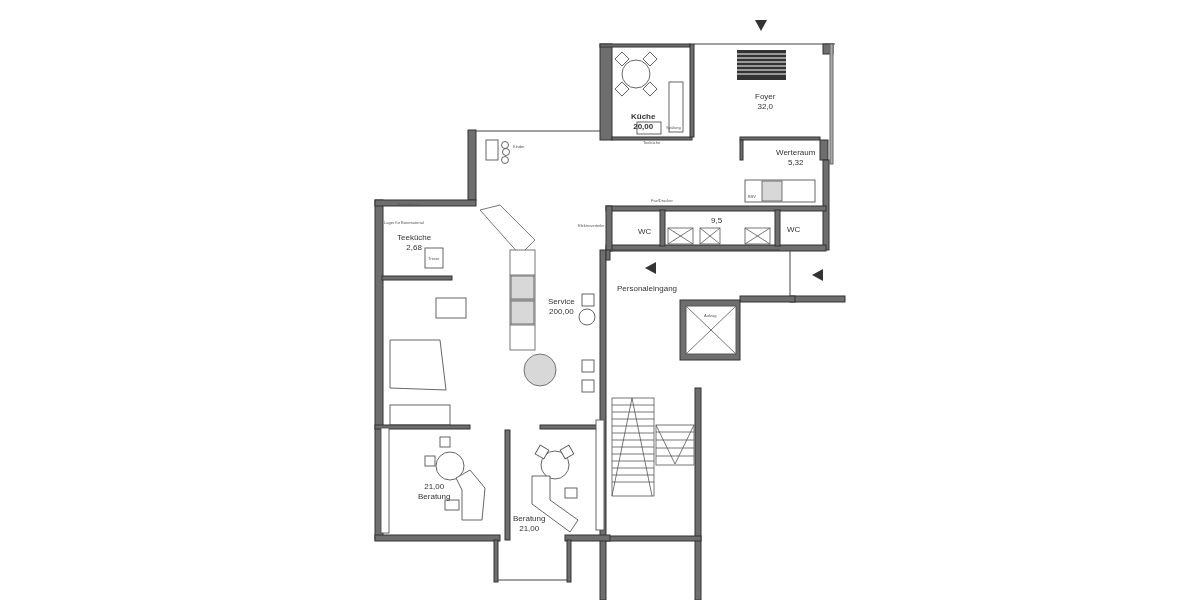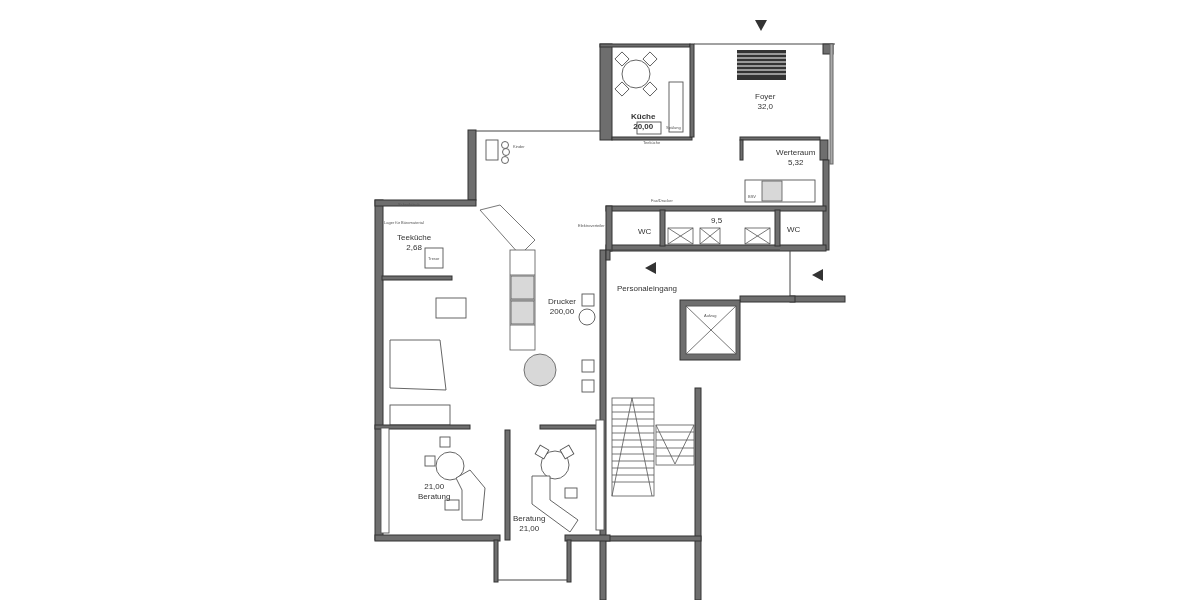--- a/index.html
+++ b/index.html
@@ -184,21 +184,21 @@
   <div>WC</div>
 </div>
 <div class="lbl" style="left:787px;top:225px;">
   <div>WC</div>
 </div>
 <div class="lbl" style="left:397px;top:233px;">
   <div>Teeküche</div>
   <div>2,68</div>
 </div>
 <div class="lbl" style="left:548px;top:297px;">
-  <div>Drucker</div>
+  <div>Service</div>
   <div>200,00</div>
 </div>
 <div class="lbl" style="left:418px;top:482px;">
   <div>21,00</div>
   <div>Beratung</div>
 </div>
 <div class="lbl" style="left:513px;top:514px;">
   <div>Beratung</div>
   <div>21,00</div>
 </div>

